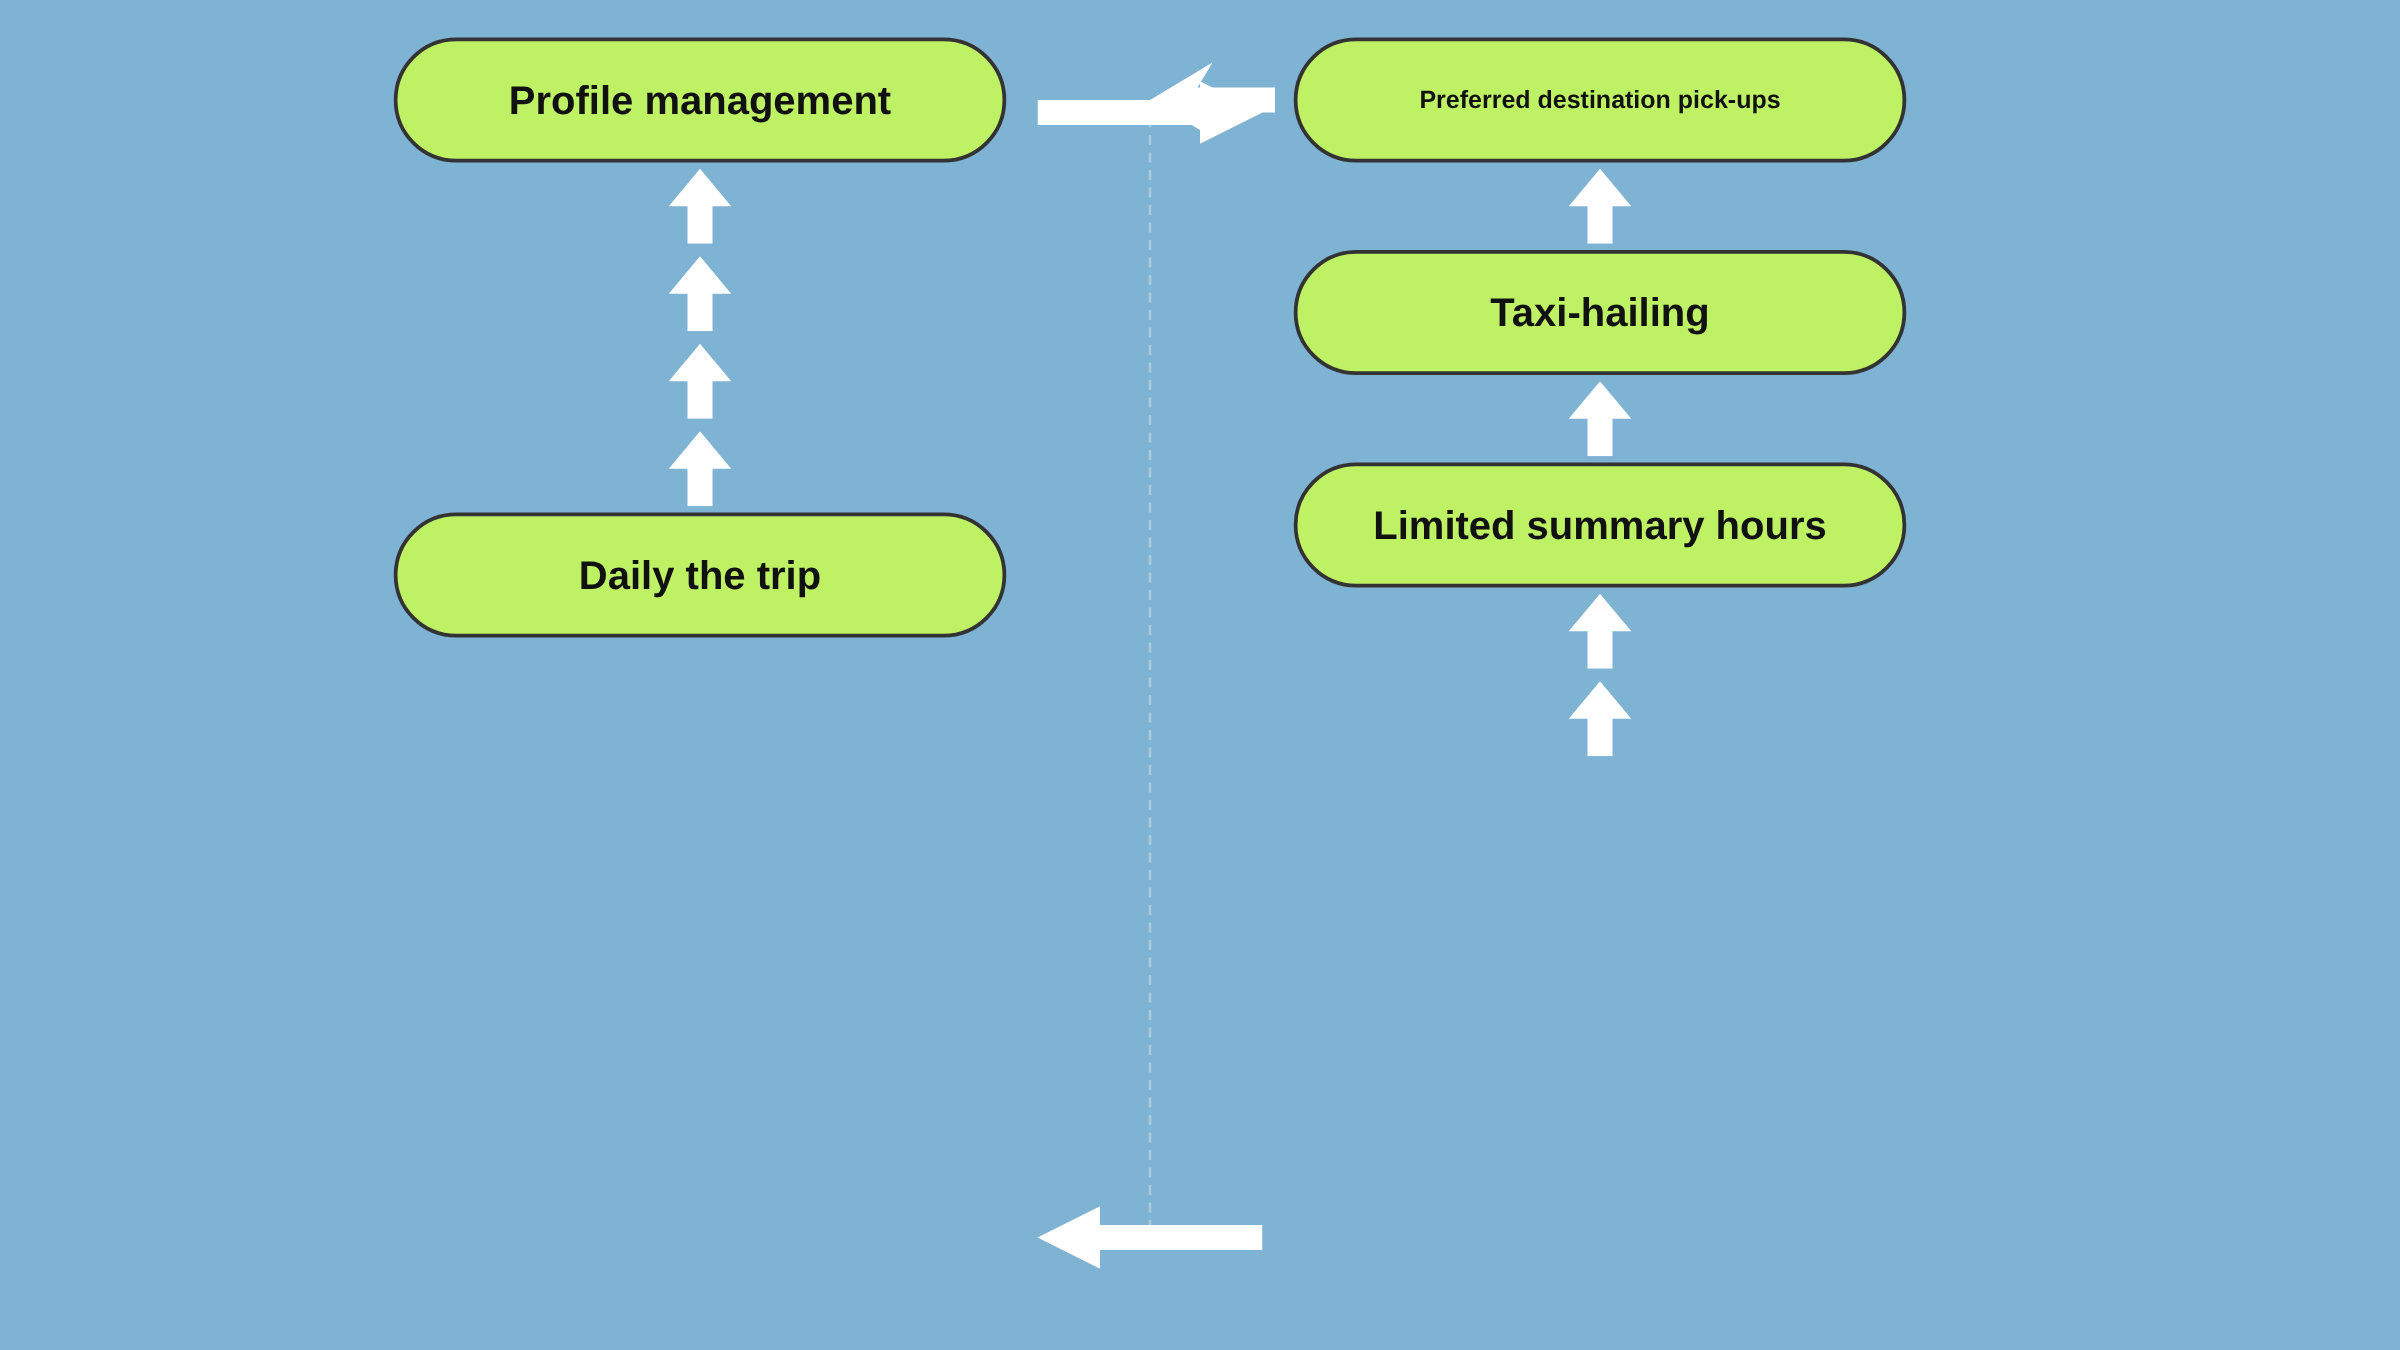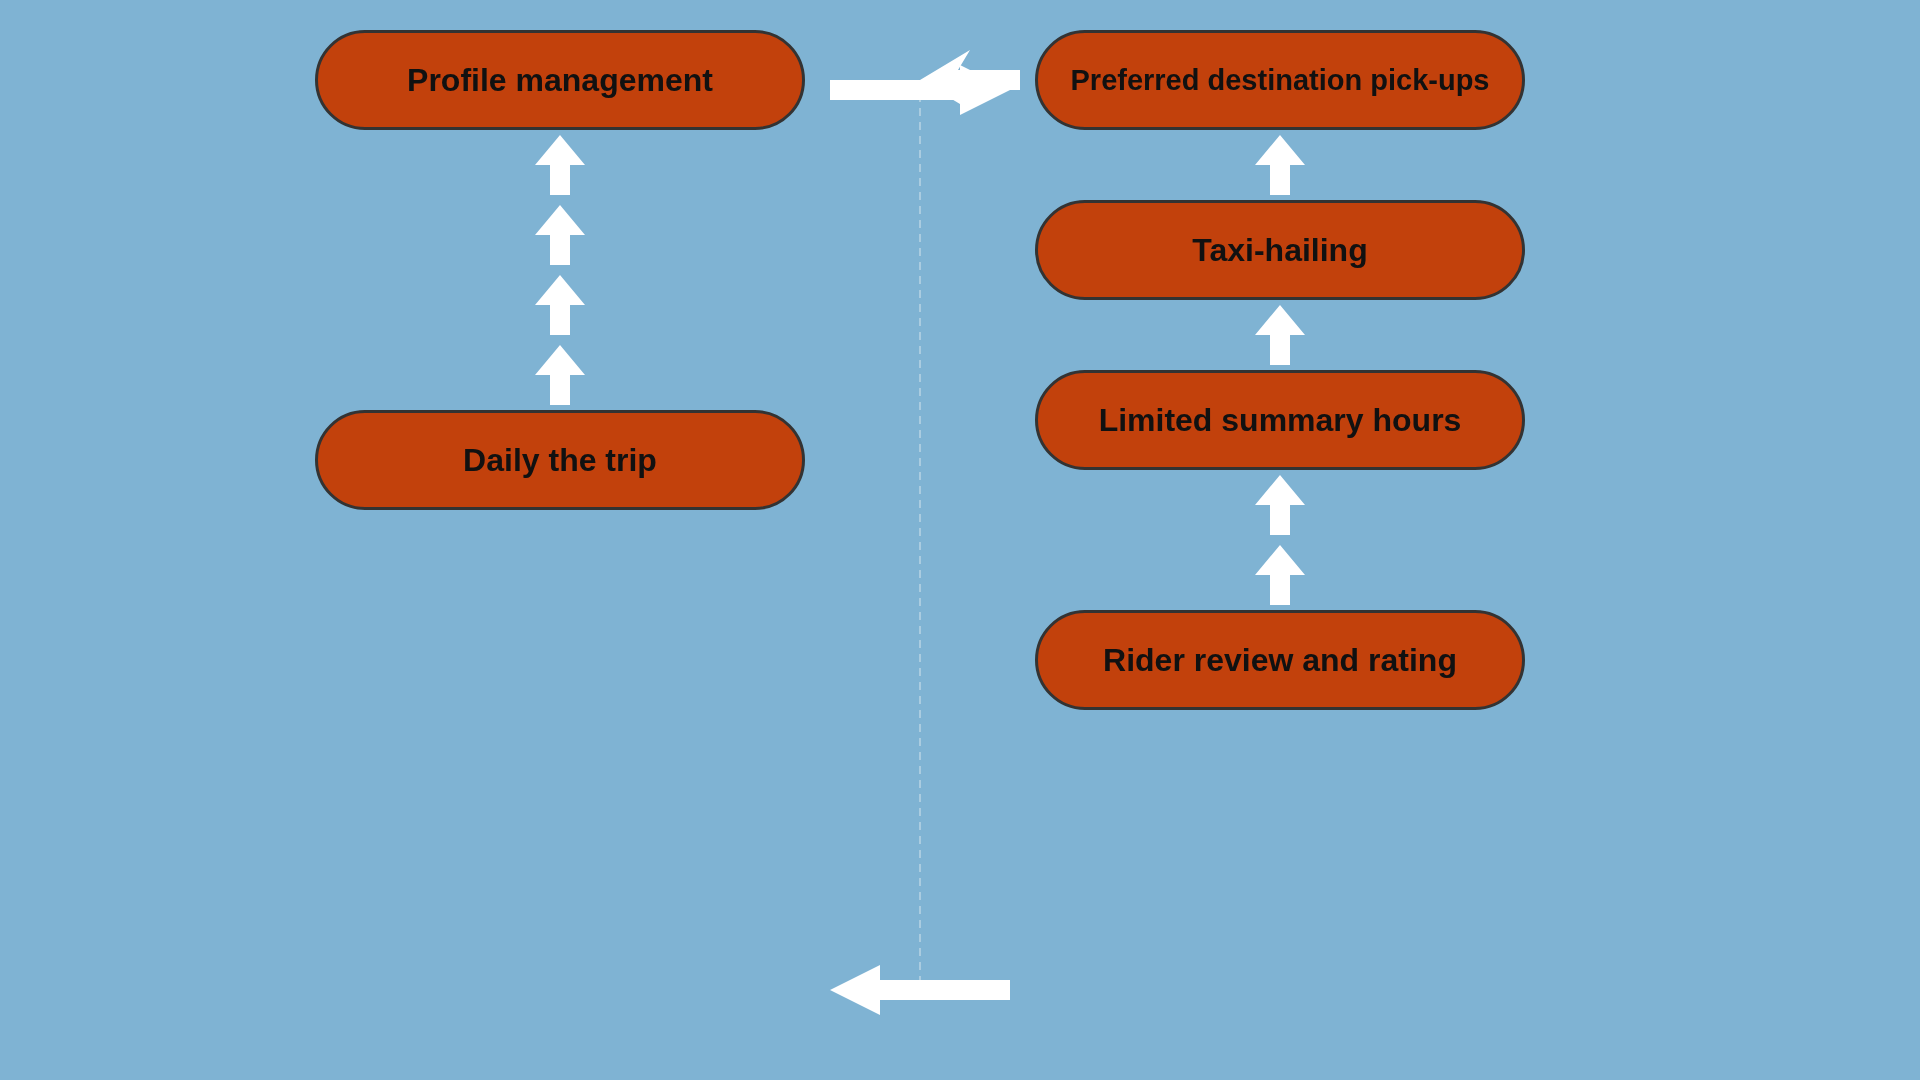--- a/index.html
+++ b/index.html
@@ -26,21 +26,21 @@
 
     .column {
       display: flex;
       flex-direction: column;
       align-items: center;
       gap: 0;
       width: 500px;
     }
 
     .box {
-      background-color: #c2410c;
+      background-color: #bef264;
       border: 3px solid #333;
       border-radius: 50px;
       width: 490px;
       height: 100px;
       display: flex;
       align-items: center;
       justify-content: center;
       font-size: 32px;
       font-weight: 900;
       color: #111;
@@ -122,21 +122,21 @@
       <svg viewBox="0 0 180 60" width="180" height="60" xmlns="http://www.w3.org/2000/svg">
 
         <polygon points="180,20 50,20 50,5 0,30 50,55 50,40 180,40" fill="white"></polygon>
       </svg>
     </div>
   </div>
 
   <div class="column">
 
     <div class="box">
-      <span style="font-size:29px;">Preferred destination pick-ups</span>
+      <span style="font-size:20px;">Preferred destination pick-ups</span>
     </div>
     <div class="arrow-down">
       <svg viewBox="0 0 50 60" xmlns="http://www.w3.org/2000/svg">
         <polygon points="25,0 50,30 35,30 35,60 15,60 15,30 0,30" fill="white"></polygon>
       </svg>
     </div>
 
     <div class="box">
       <span>Taxi-hailing</span>
     </div>
@@ -154,18 +154,15 @@
         <polygon points="25,0 50,30 35,30 35,60 15,60 15,30 0,30" fill="white"></polygon>
       </svg>
     </div>
 
     <div class="arrow-down">
       <svg viewBox="0 0 50 60" xmlns="http://www.w3.org/2000/svg">
         <polygon points="25,0 50,30 35,30 35,60 15,60 15,30 0,30" fill="white"></polygon>
       </svg>
     </div>
 
-    <div class="box">
-      <span>Rider review and rating</span>
-    </div>
   </div>
 
 </div>
 
 </body></html>

